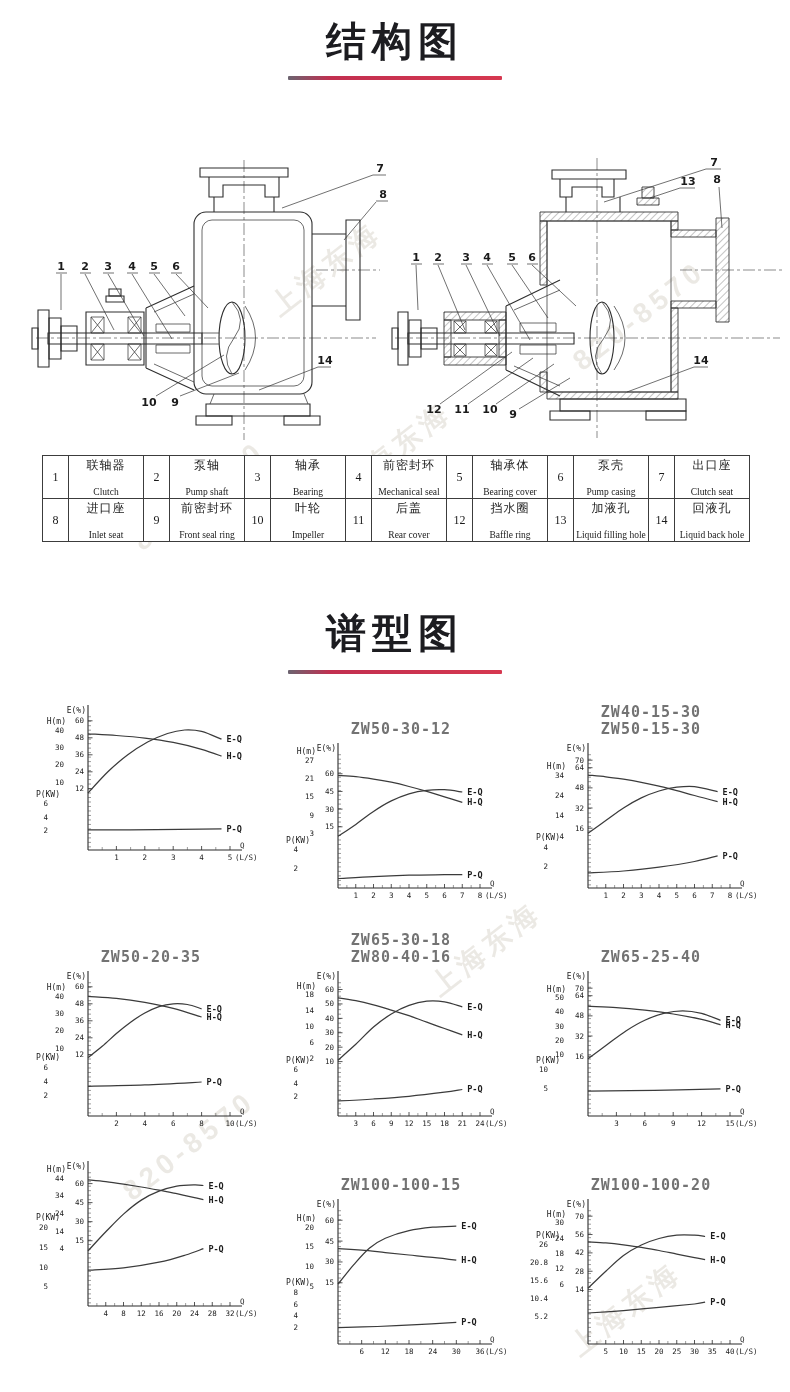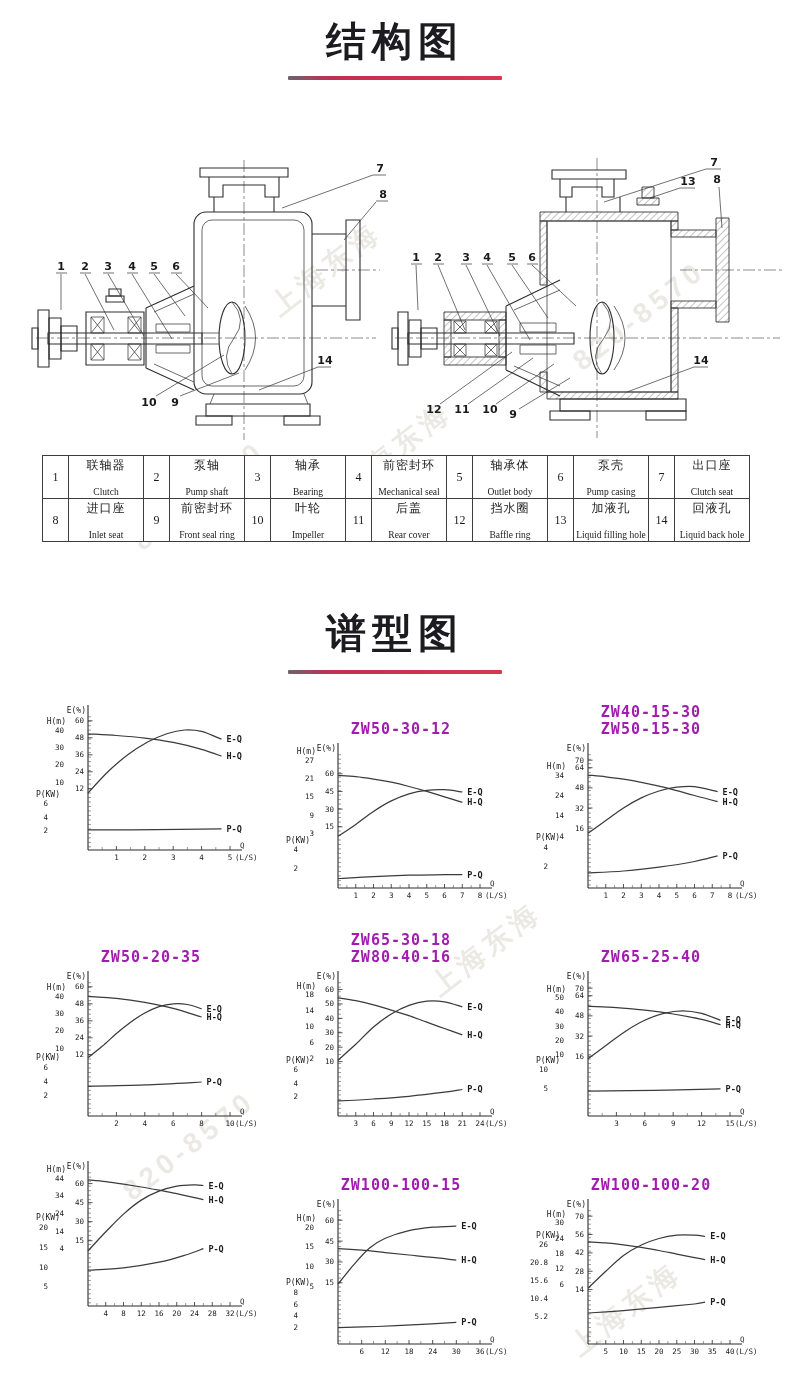--- a/index.html
+++ b/index.html
@@ -30,21 +30,21 @@
   #parts-table td{border:1px solid #3c3c3c;text-align:center;vertical-align:middle;height:42px;padding:0;}
   td.pnum{font:12px "Liberation Serif",serif;}
   td.pname .zh{font:12px "Liberation Serif",serif;letter-spacing:1px;}
   td.pname .en{font:9.5px "Liberation Serif",serif;margin-top:13px;}
 
   #charts-grid{position:absolute;left:26px;top:700px;display:grid;
                grid-template-columns:250px 250px 250px;grid-auto-rows:228px;}
   .chart-cell{position:relative;}
   .chart-titles{height:38px;display:flex;flex-direction:column;justify-content:flex-end;align-items:center;
                 font-family:"DejaVu Sans Mono",monospace;font-weight:700;font-size:15px;line-height:17px;
-                letter-spacing:1px;color:#a21caf;}
+                letter-spacing:1px;color:#737373;}
   .tk{font:7.5px "DejaVu Sans Mono",monospace;fill:#1c1c1c;}
   .slb{font:700 8.5px "DejaVu Sans Mono",monospace;fill:#1c1c1c;}
   .axl{font:8px "DejaVu Sans Mono",monospace;fill:#1c1c1c;}
   .ax{stroke:#2b2b2b;stroke-width:1.1;}
   .ax2{stroke:#2b2b2b;stroke-width:.8;}
   .mt{stroke:#4a4a4a;stroke-width:.55;}
   .crv{fill:none;stroke:#3b3b3b;stroke-width:1.25;}
 </style>
 </head>
 <body>
@@ -302,21 +302,21 @@
           <div class="en">Bearing</div>
         </td>
         <td class="pnum">4</td>
         <td class="pname">
           <div class="zh">前密封环</div>
           <div class="en">Mechanical seal</div>
         </td>
         <td class="pnum">5</td>
         <td class="pname">
           <div class="zh">轴承体</div>
-          <div class="en">Outlet body</div>
+          <div class="en">Bearing cover</div>
         </td>
         <td class="pnum">6</td>
         <td class="pname">
           <div class="zh">泵壳</div>
           <div class="en">Pump casing</div>
         </td>
         <td class="pnum">7</td>
         <td class="pname">
           <div class="zh">出口座</div>
           <div class="en">Clutch seat</div>

